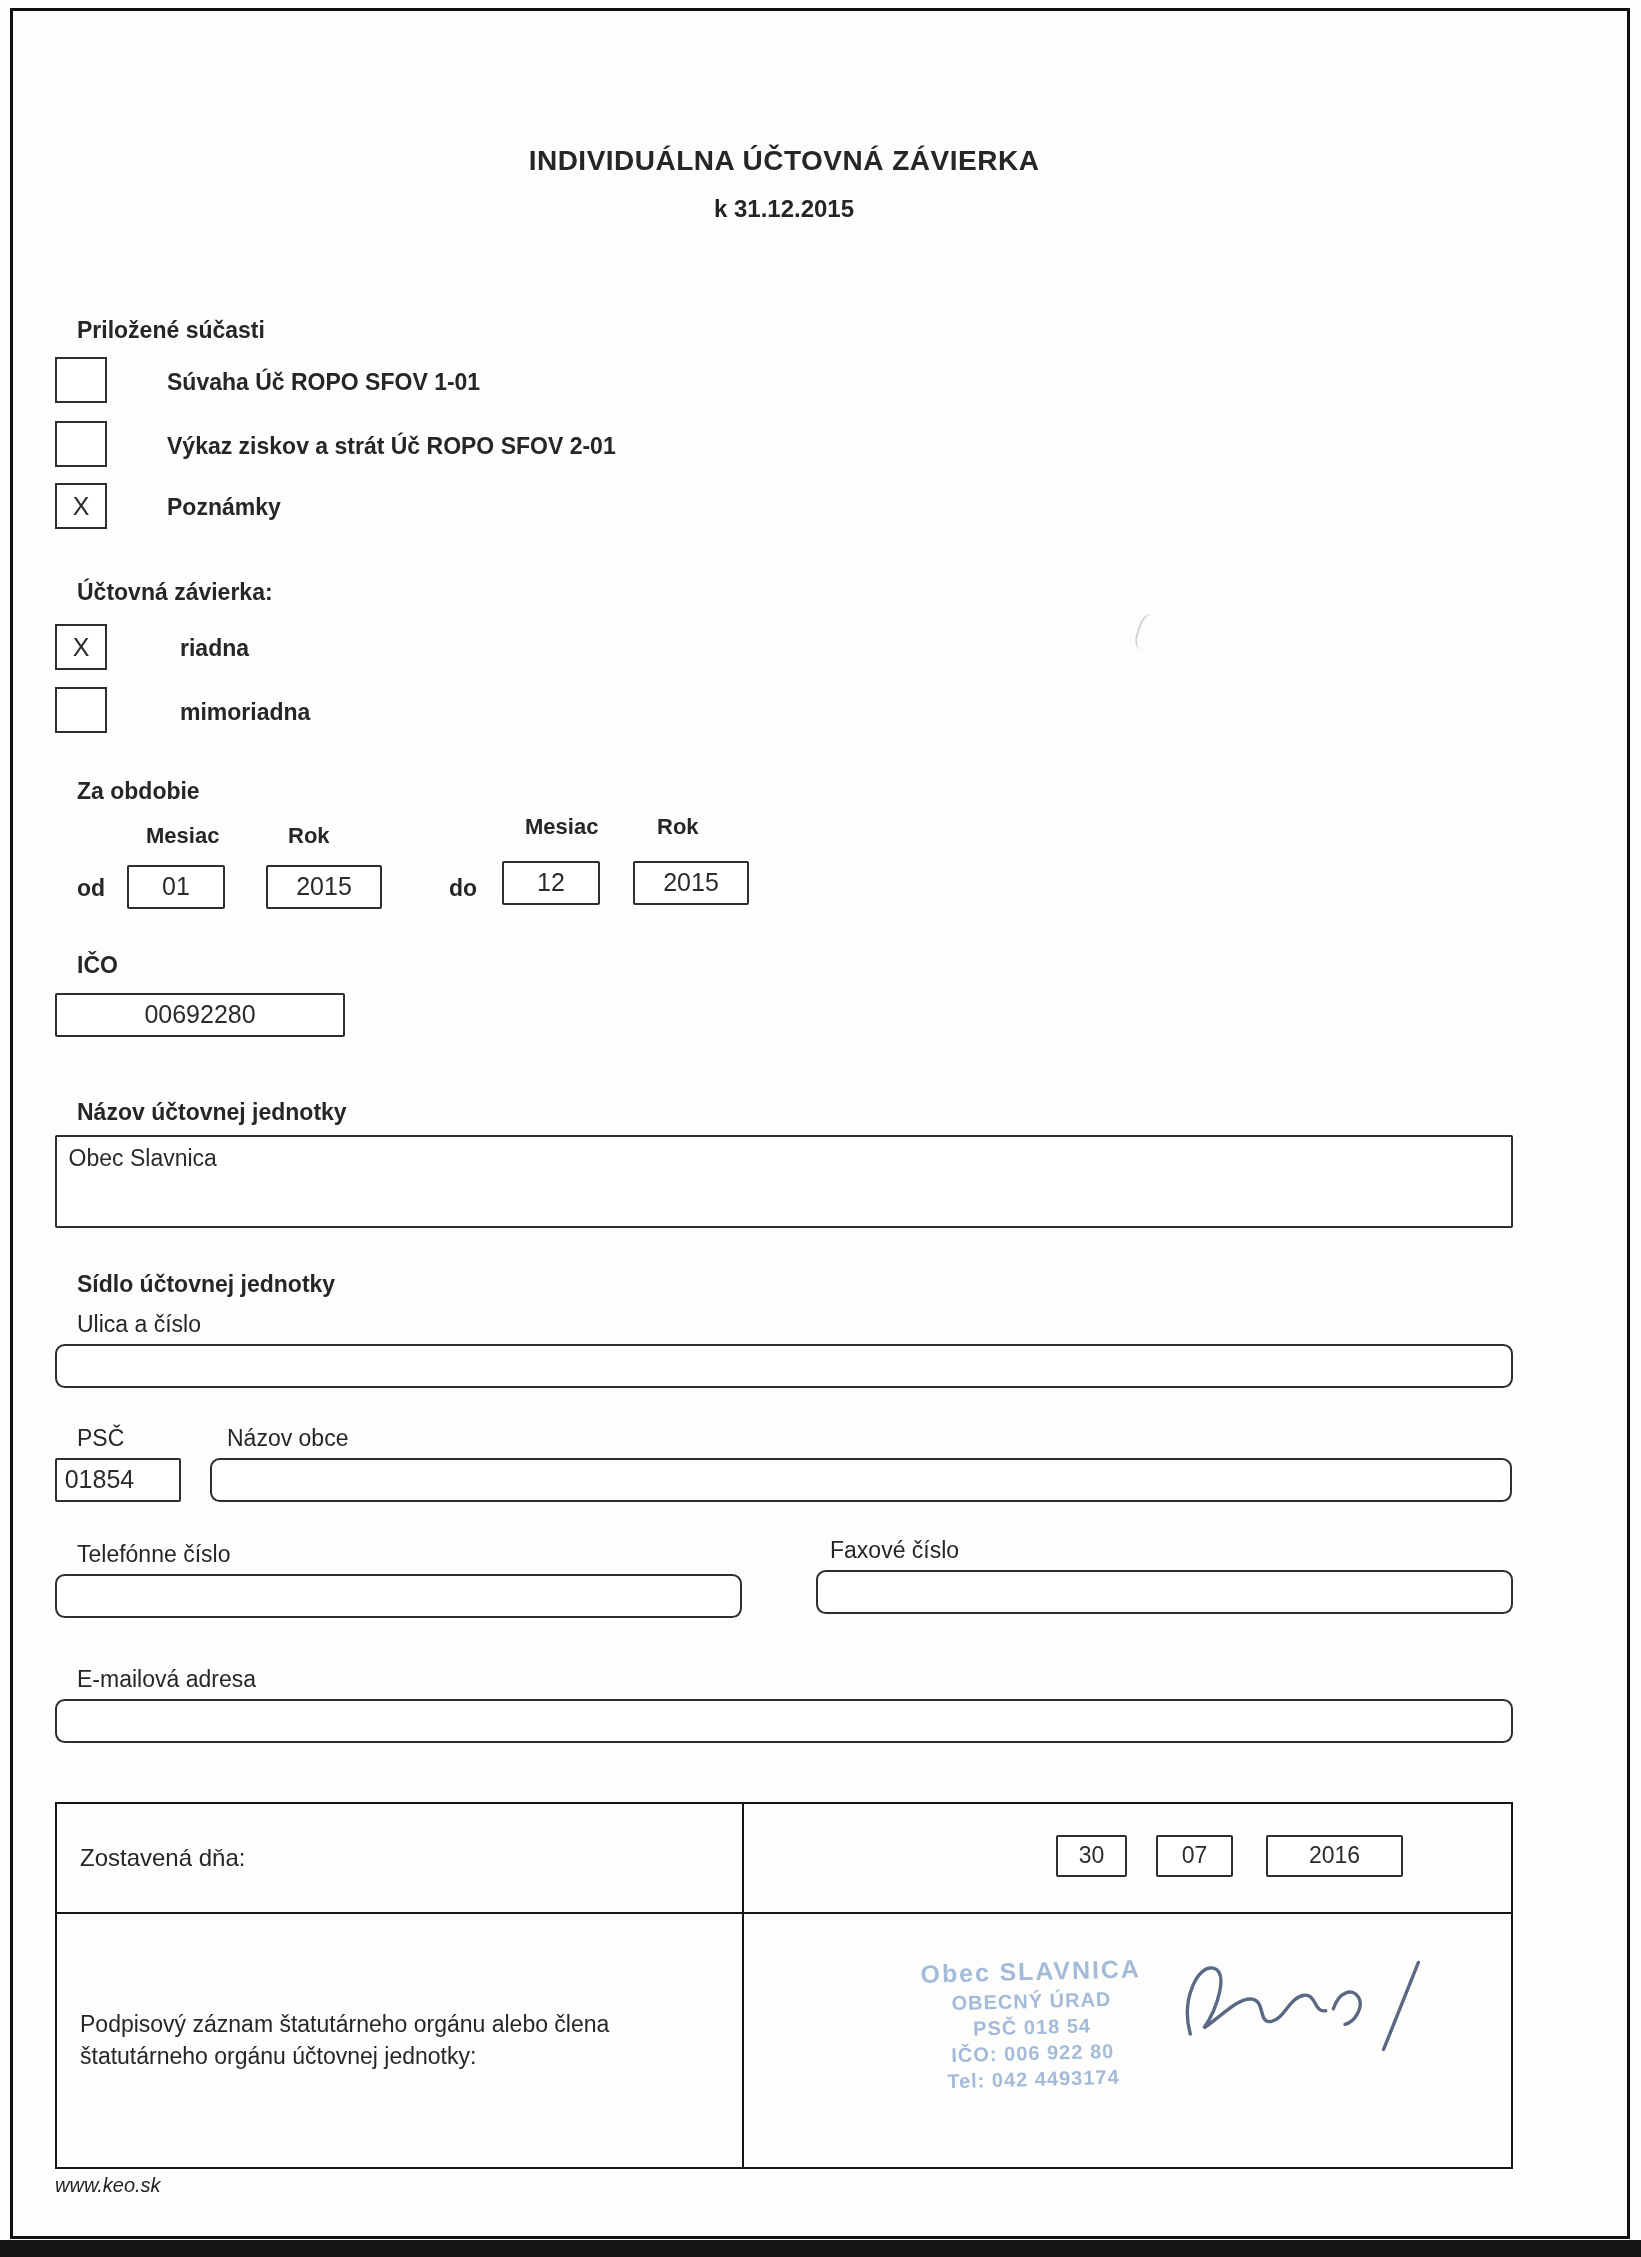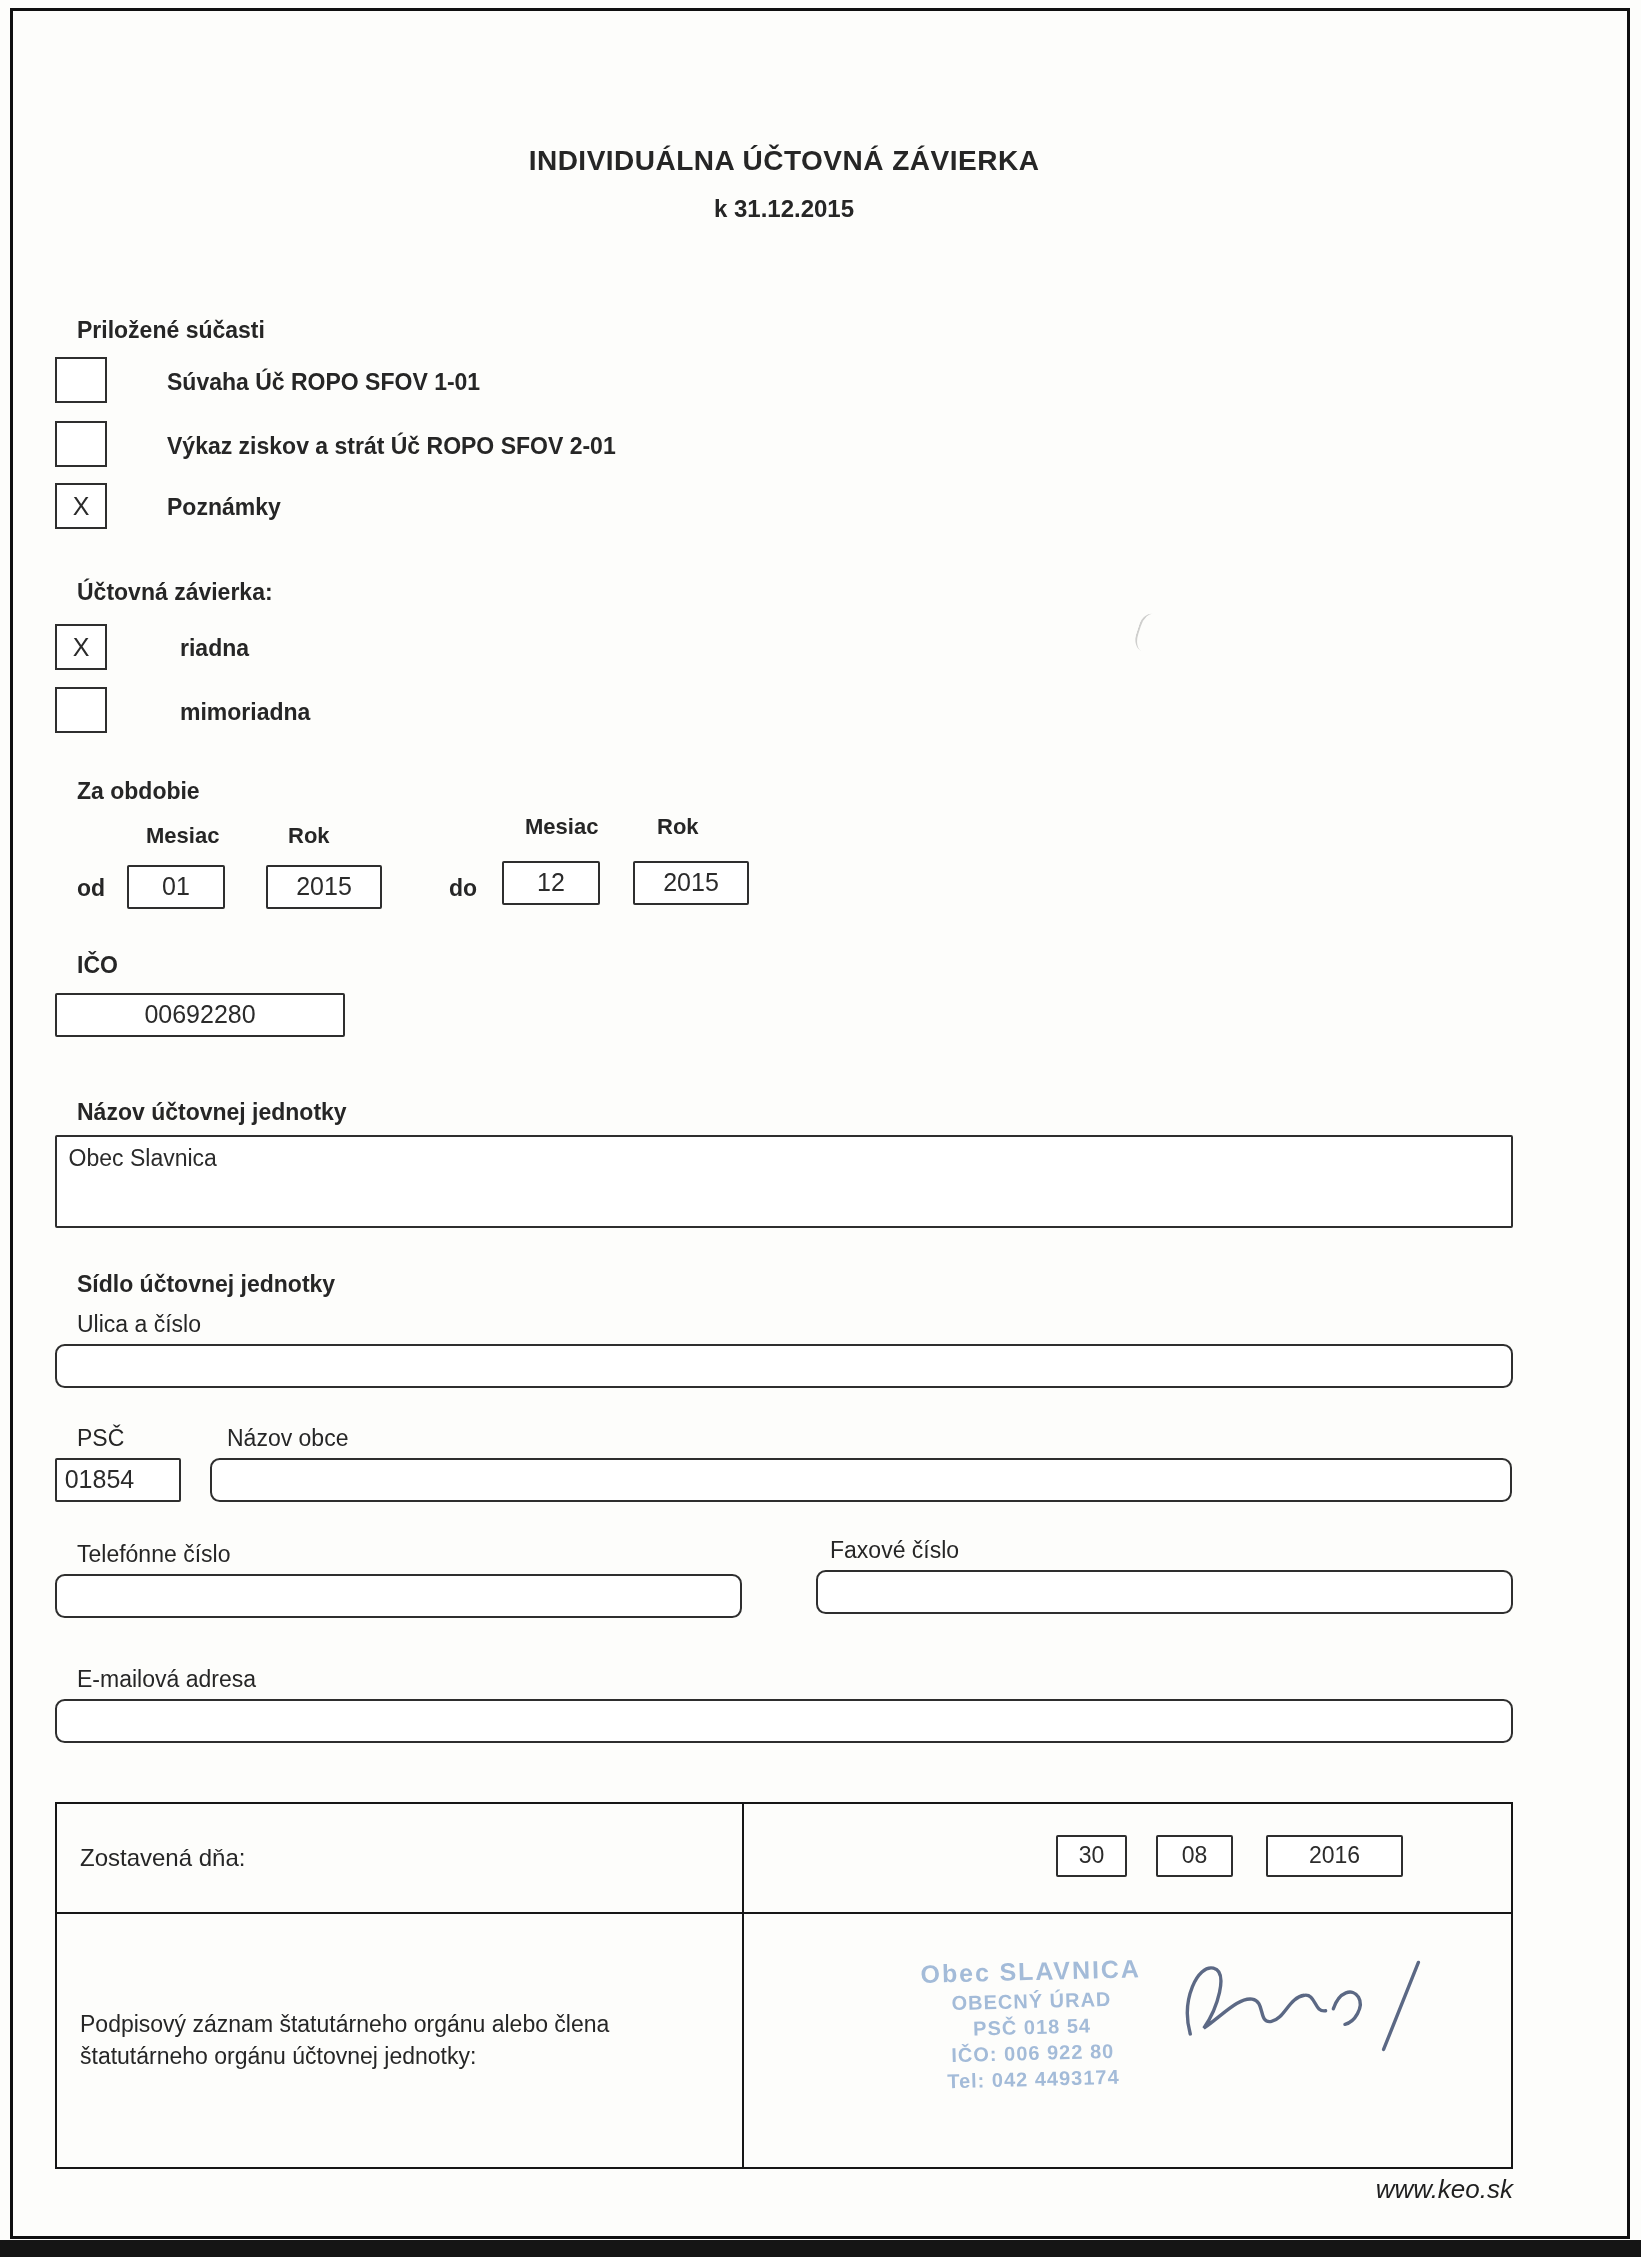--- a/index.html
+++ b/index.html
@@ -73,21 +73,21 @@
   }
   .stamp .l1 { font-size:25px; letter-spacing:1.9px; }
   .signature-wrap { position:absolute; left:425px; top:27px; }
   .smudge {
     position:absolute; left:1137px; top:614px; width:25px; height:39px;
     border-left:2.9px solid rgba(120,120,120,0.35);
     transform:rotate(18deg); border-radius:40%;
   }
   .keo {
     position:absolute; left:55px; top:2174px; width:1458px;
-    text-align:right; font-size:26px; font-style:italic; color:#1f1f1f;
+    font-size:20px; font-style:italic; color:#1f1f1f;
   }
 </style>
 </head>
 <body>
 
 <div class="page">
   <div class="scan-border"></div>
   <div class="bottom-strip"></div>
   <div class="smudge"></div>
 
@@ -148,21 +148,21 @@
   <div class="lbox" style="left:55px; top:1574px; width:687px;"></div>
   <div class="lbox" style="left:816px; top:1570px; width:697px;"></div>
 
   <div class="lbl" style="left:64px; top:1666px;">E-mailová adresa</div>
   <div class="lbox" style="left:55px; top:1699px; width:1458px;"></div>
 
   <div class="sig-table">
     <div class="cell c-r1c1">Zostavená dňa:</div>
     <div class="cell c-r1c2">
       <div class="datebox" style="left:312px; width:71px;">30</div>
-      <div class="datebox" style="left:412px; width:77px;">08</div>
+      <div class="datebox" style="left:412px; width:77px;">07</div>
       <div class="datebox" style="left:522px; width:137px;">2016</div>
     </div>
     <div class="cell c-r2c1">
       <span style="max-width:599px; display:inline-block;">Podpisový záznam štatutárneho orgánu alebo člena štatutárneho orgánu účtovnej jednotky:</span>
     </div>
     <div class="cell">
       <div class="stamp">
         <div class="l1">Obec SLAVNICA</div>
         <div>OBECNÝ ÚRAD</div>
         <div>PSČ 018 54</div>

